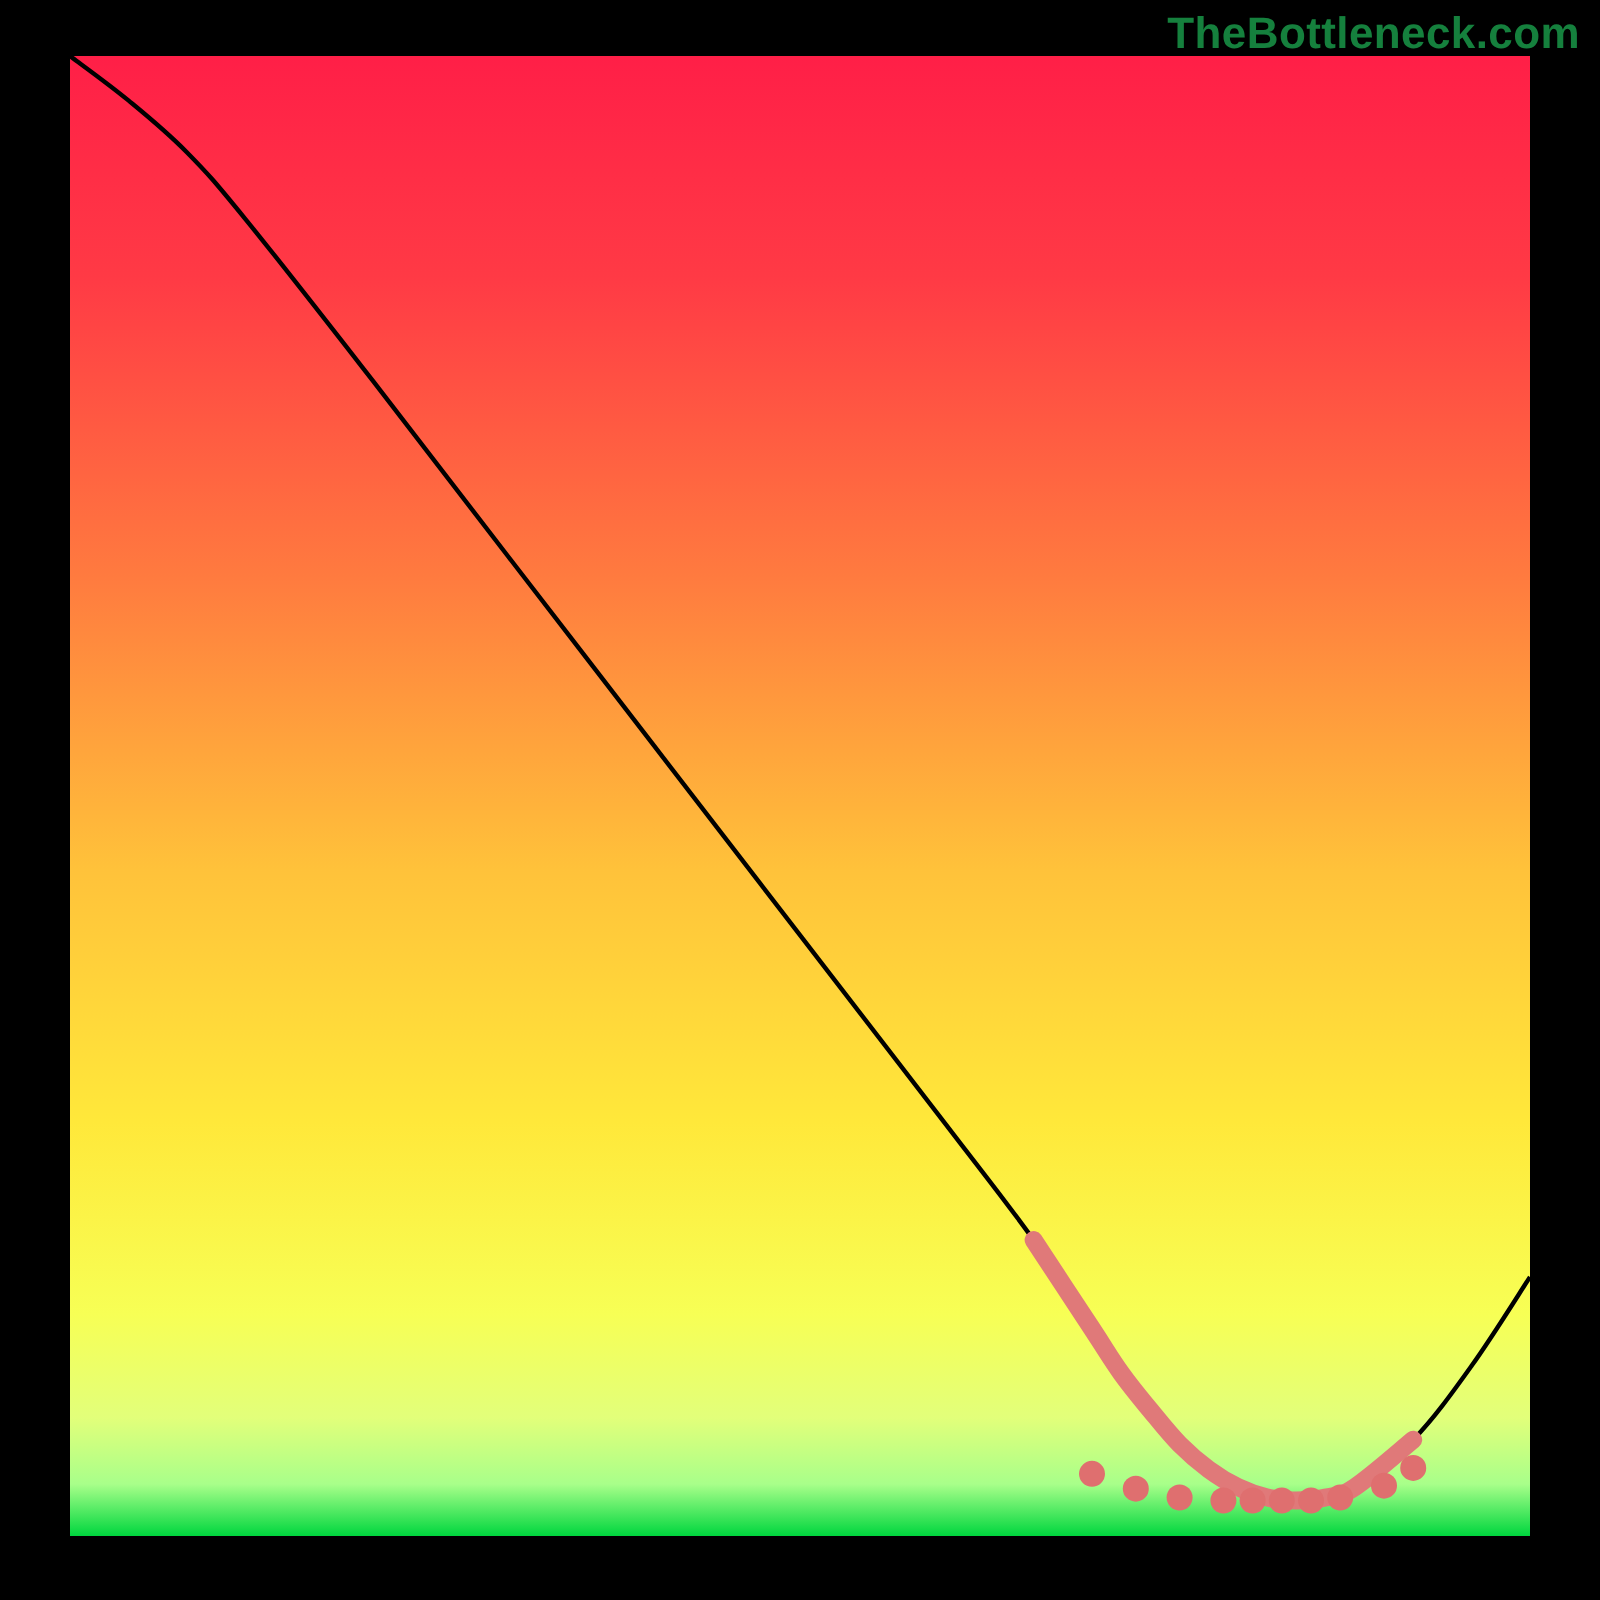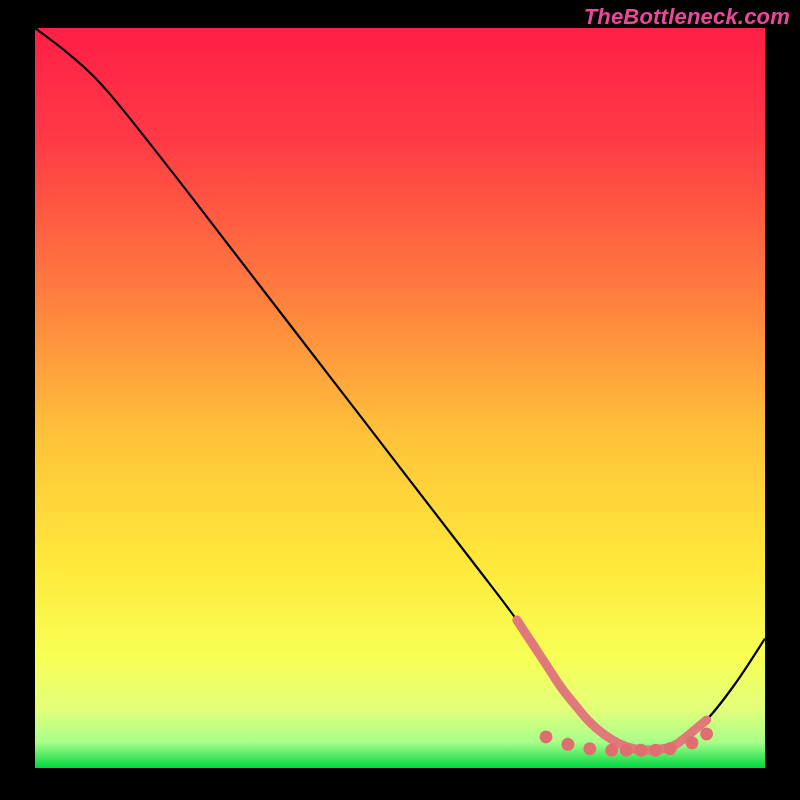--- a/index.html
+++ b/index.html
@@ -13,26 +13,25 @@
   }
   .wrap {
     position: relative;
     width: 800px;
     height: 800px;
   }
   .watermark {
     position: absolute;
     top: 4px;
     right: 10px;
-    color: #ec4899;
+    color: #15803d;
     font-size: 22px;
     font-weight: 600;
     letter-spacing: 0.2px;
     z-index: 5;
-    font-style: italic;
   }
   .plot {
     position: absolute;
     left: 35px;
     top: 28px;
     width: 730px;
     height: 740px;
   }
   .plot svg {
     display: block;

